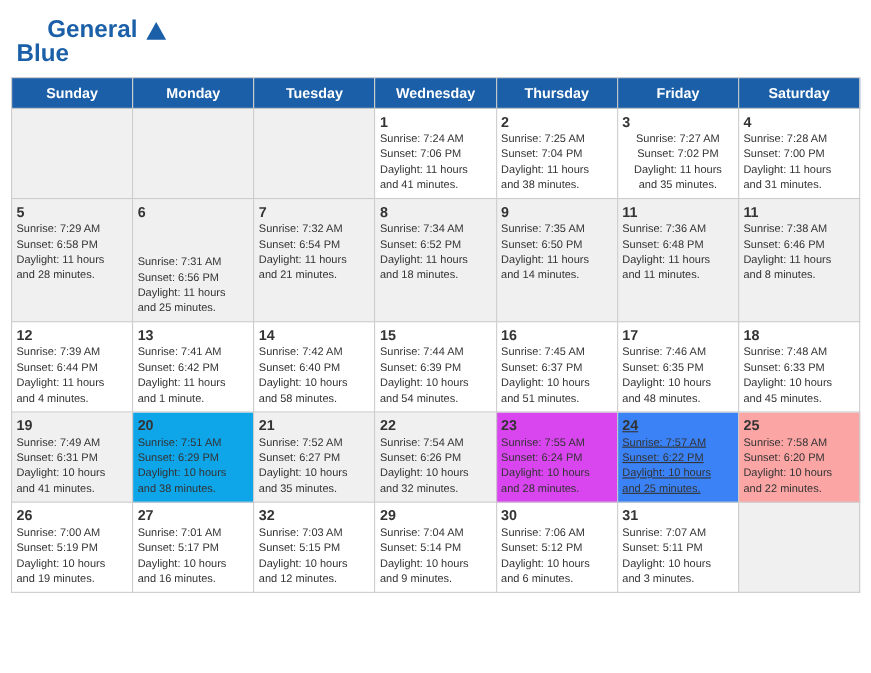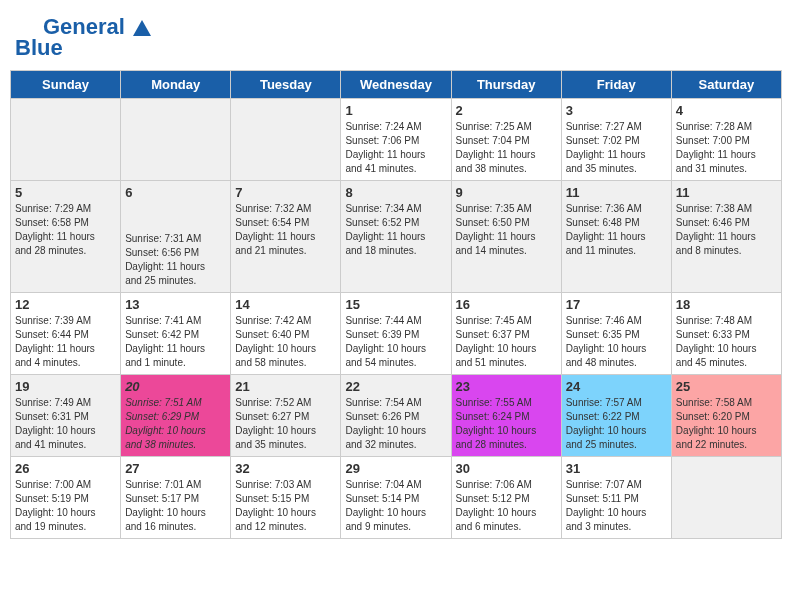--- a/index.html
+++ b/index.html
@@ -138,21 +138,21 @@
         </td>
         <td>
           <span class="day-number">2</span>
           <div class="day-info" style="white-space: pre-line;">Sunrise: 7:25 AM
 Sunset: 7:04 PM
 Daylight: 11 hours
 and 38 minutes.</div>
         </td>
         <td>
           <span class="day-number">3</span>
-          <div class="day-info" style="white-space: pre-line;">Sunrise: 7:27 AM
+          <div class="day-info" style="white-space: pre-line; text-align: center;">Sunrise: 7:27 AM
 Sunset: 7:02 PM
 Daylight: 11 hours
 and 35 minutes.</div>
         </td>
         <td>
           <span class="day-number">4</span>
           <div class="day-info" style="white-space: pre-line;">Sunrise: 7:28 AM
 Sunset: 7:00 PM
 Daylight: 11 hours
 and 31 minutes.</div>
@@ -261,21 +261,21 @@
         </td>
       </tr>
       <tr>
         <td style="background: rgb(240, 240, 240);">
           <span class="day-number">19</span>
           <div class="day-info" style="white-space: pre-line;">Sunrise: 7:49 AM
 Sunset: 6:31 PM
 Daylight: 10 hours
 and 41 minutes.</div>
         </td>
-        <td style="background: #ec4899; font-style: italic;">
+        <td style="background: #0ea5e9;">
           <span class="day-number">20</span>
           <div class="day-info" style="white-space: pre-line;">Sunrise: 7:51 AM
 Sunset: 6:29 PM
 Daylight: 10 hours
 and 38 minutes.</div>
         </td>
         <td style="background: rgb(240, 240, 240);">
           <span class="day-number">21</span>
           <div class="day-info" style="white-space: pre-line;">Sunrise: 7:52 AM
 Sunset: 6:27 PM
@@ -289,21 +289,21 @@
 Daylight: 10 hours
 and 32 minutes.</div>
         </td>
         <td style="background: #d946ef;">
           <span class="day-number">23</span>
           <div class="day-info" style="white-space: pre-line;">Sunrise: 7:55 AM
 Sunset: 6:24 PM
 Daylight: 10 hours
 and 28 minutes.</div>
         </td>
-        <td style="background: #7dd3fc;">
+        <td style="background: #3b82f6; text-decoration: underline;">
           <span class="day-number">24</span>
           <div class="day-info" style="white-space: pre-line;">Sunrise: 7:57 AM
 Sunset: 6:22 PM
 Daylight: 10 hours
 and 25 minutes.</div>
         </td>
         <td style="background: #fca5a5;">
           <span class="day-number">25</span>
           <div class="day-info" style="white-space: pre-line;">Sunrise: 7:58 AM
 Sunset: 6:20 PM

